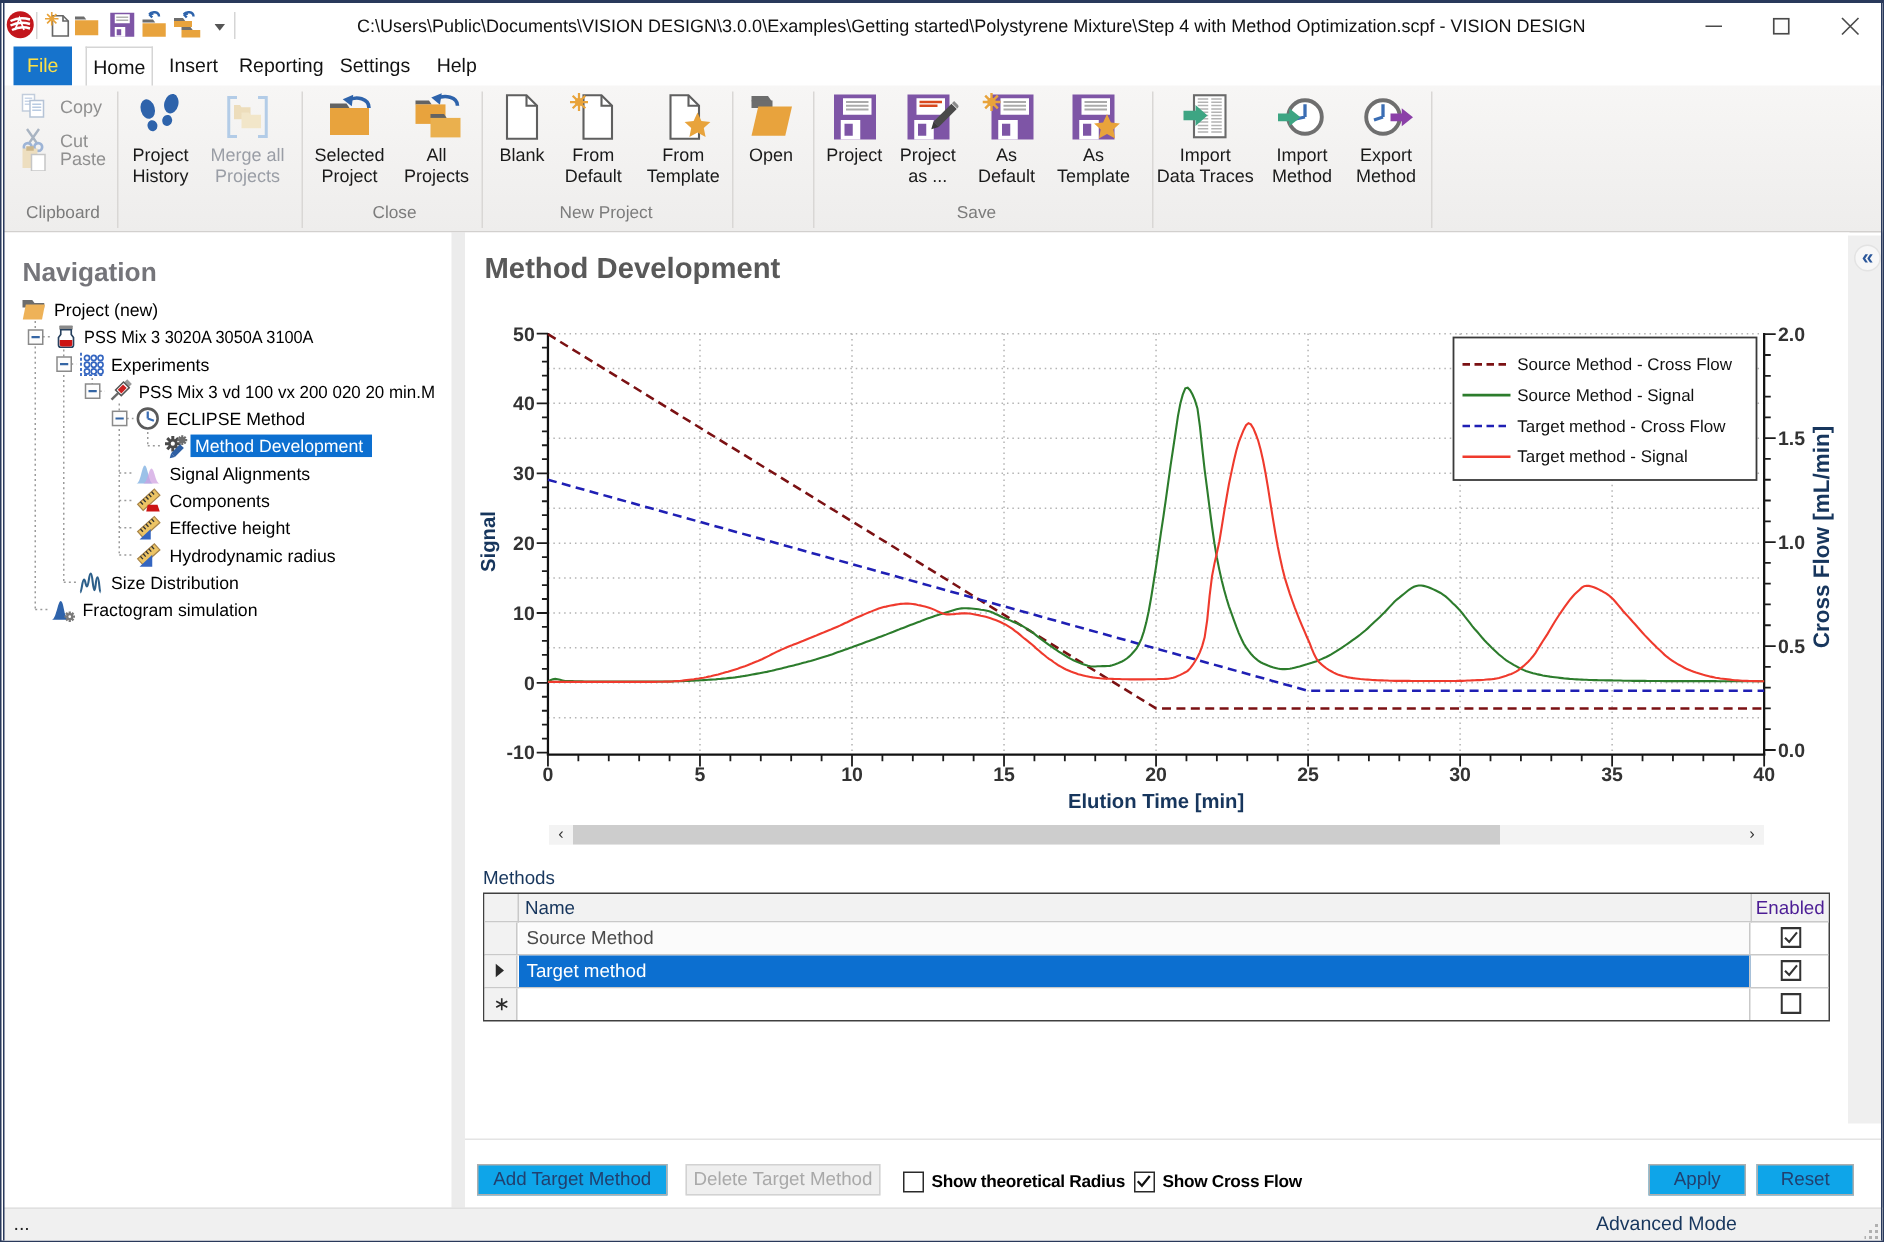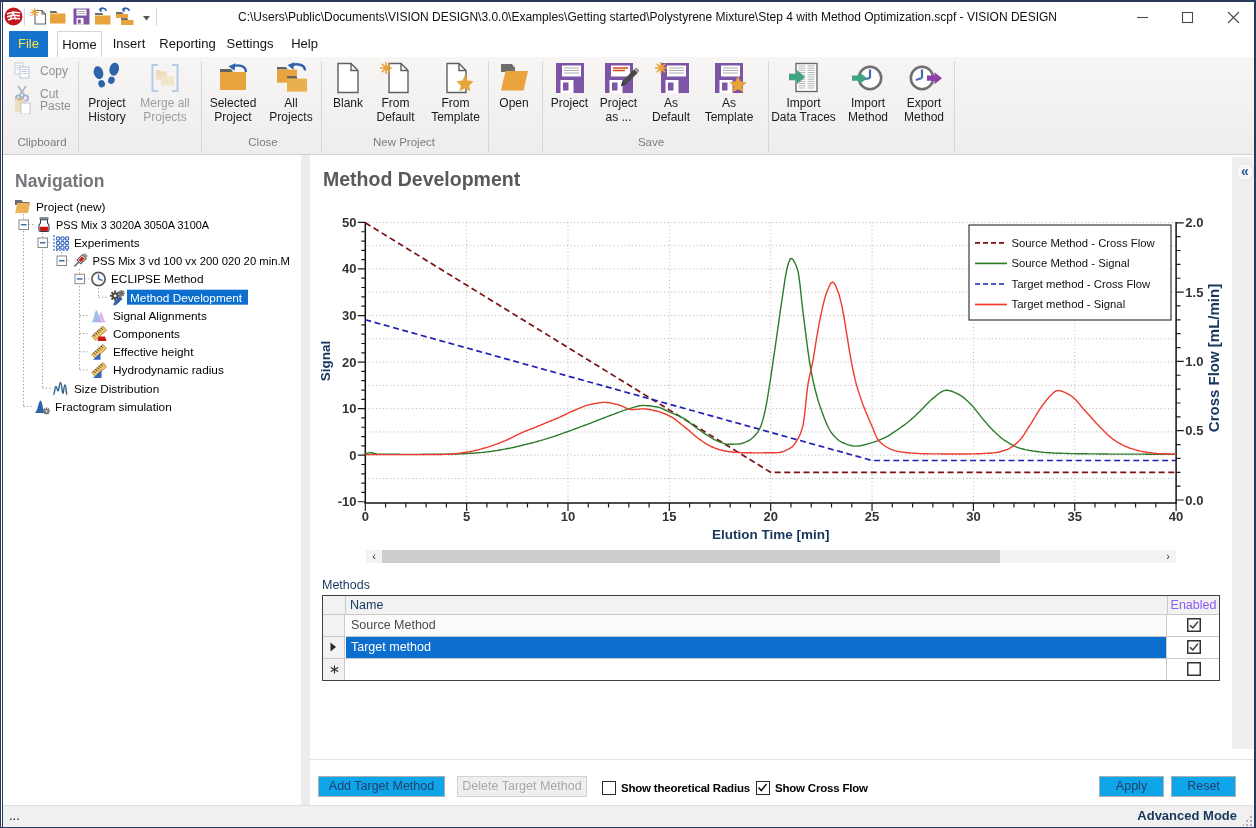--- a/index.html
+++ b/index.html
@@ -534,21 +534,21 @@
       <span class="ar" style="left:794px">›</span>
     </div>
 <div id="rstrip"></div>
     <div id="collbtn">«</div>
 <div id="mlabel">Methods</div>
 <div id="mtable" style="top:593px;height:86px">
  <div class="abs" style="left:0;top:0;width:896px;height:19px;background:#f2f2f2;border-bottom:1px solid #c9c9c9">
   <div class="abs" style="left:22px;top:0;width:1px;height:19px;background:#c9c9c9"></div>
   <div class="abs" style="left:844px;top:0;width:1px;height:19px;background:#c9c9c9"></div>
   <div class="abs" style="left:27px;top:2px;font-size:12.5px;color:#17365d">Name</div>
-  <div class="abs" style="left:845px;top:2px;width:51px;text-align:center;font-size:12.5px;color:#8b5cf6">Enabled</div>
+  <div class="abs" style="left:845px;top:2px;width:51px;text-align:center;font-size:12.5px;color:#4c1d95">Enabled</div>
  </div>
  <div class="abs" style="left:0;top:19px;width:896px;height:21.5px;border-bottom:1px solid #c9c9c9">
   <div class="abs" style="left:0;top:0;width:22px;height:20.5px;background:#f2f2f2;border-right:1px solid #c9c9c9"></div>
   <div class="abs" style="left:23px;top:0;width:821px;height:20.5px;background:#fbfbfb;border-right:1px solid #c9c9c9;font-size:12.5px;line-height:20px;color:#4a4a4a;padding-left:5px">Source Method</div>
   <svg class="abs" style="left:864px;top:3px" width="14" height="14" viewBox="0 0 14 14">
           <rect x="0.75" y="0.75" width="12.5" height="12.5" fill="#fff" stroke="#333" stroke-width="1.5"></rect>
           <path d="M3 7.2 L5.8 10 L11 3.6" stroke="#333" stroke-width="1.4" fill="none"></path>
         </svg>
  </div>
  <div class="abs" style="left:0;top:40.5px;width:896px;height:22px;border-bottom:1px solid #c9c9c9">
@@ -583,21 +583,21 @@
 <div class="cb" style="left:755px">
       <svg width="11" height="11" viewBox="0 0 11 11" style="margin-top:0px">
         <path d="M1.5 5.5 L4.3 8.5 L9.5 2" stroke="#111" stroke-width="1.5" fill="none"></path>
       </svg>
     </div>
 <div class="cblab" style="left:774px;font-size:11.5px;font-weight:bold;letter-spacing:-0.2px">Show Cross Flow</div>
 <div class="btn" style="left:1098px;width:65px">Apply</div>
 <div class="btn" style="left:1170px;width:65px">Reset</div>
 <div id="status"></div>
 <div class="abs" style="left:8px;top:806px;font-size:13px;color:#222">...</div>
-<div class="abs" style="left:1050px;top:806px;width:186px;text-align:right;font-size:13px;font-weight:bold;color:#17365d">Advanced Mode</div>
+<div class="abs" style="left:1017px;top:806px;width:186px;text-align:center;font-size:13px;font-weight:normal;color:#17365d">Advanced Mode</div>
 <svg class="abs" style="left:1242px;top:814px" width="10" height="10" viewBox="0 0 10 10">
       <g fill="#b0b0b0">
         <rect x="7" y="0" width="2" height="2"></rect>
         <rect x="7" y="4" width="2" height="2"></rect>
         <rect x="7" y="8" width="2" height="2"></rect>
         <rect x="3" y="4" width="2" height="2"></rect>
         <rect x="3" y="8" width="2" height="2"></rect>
         <rect x="-1" y="8" width="2" height="2"></rect>
       </g>
     </svg>

